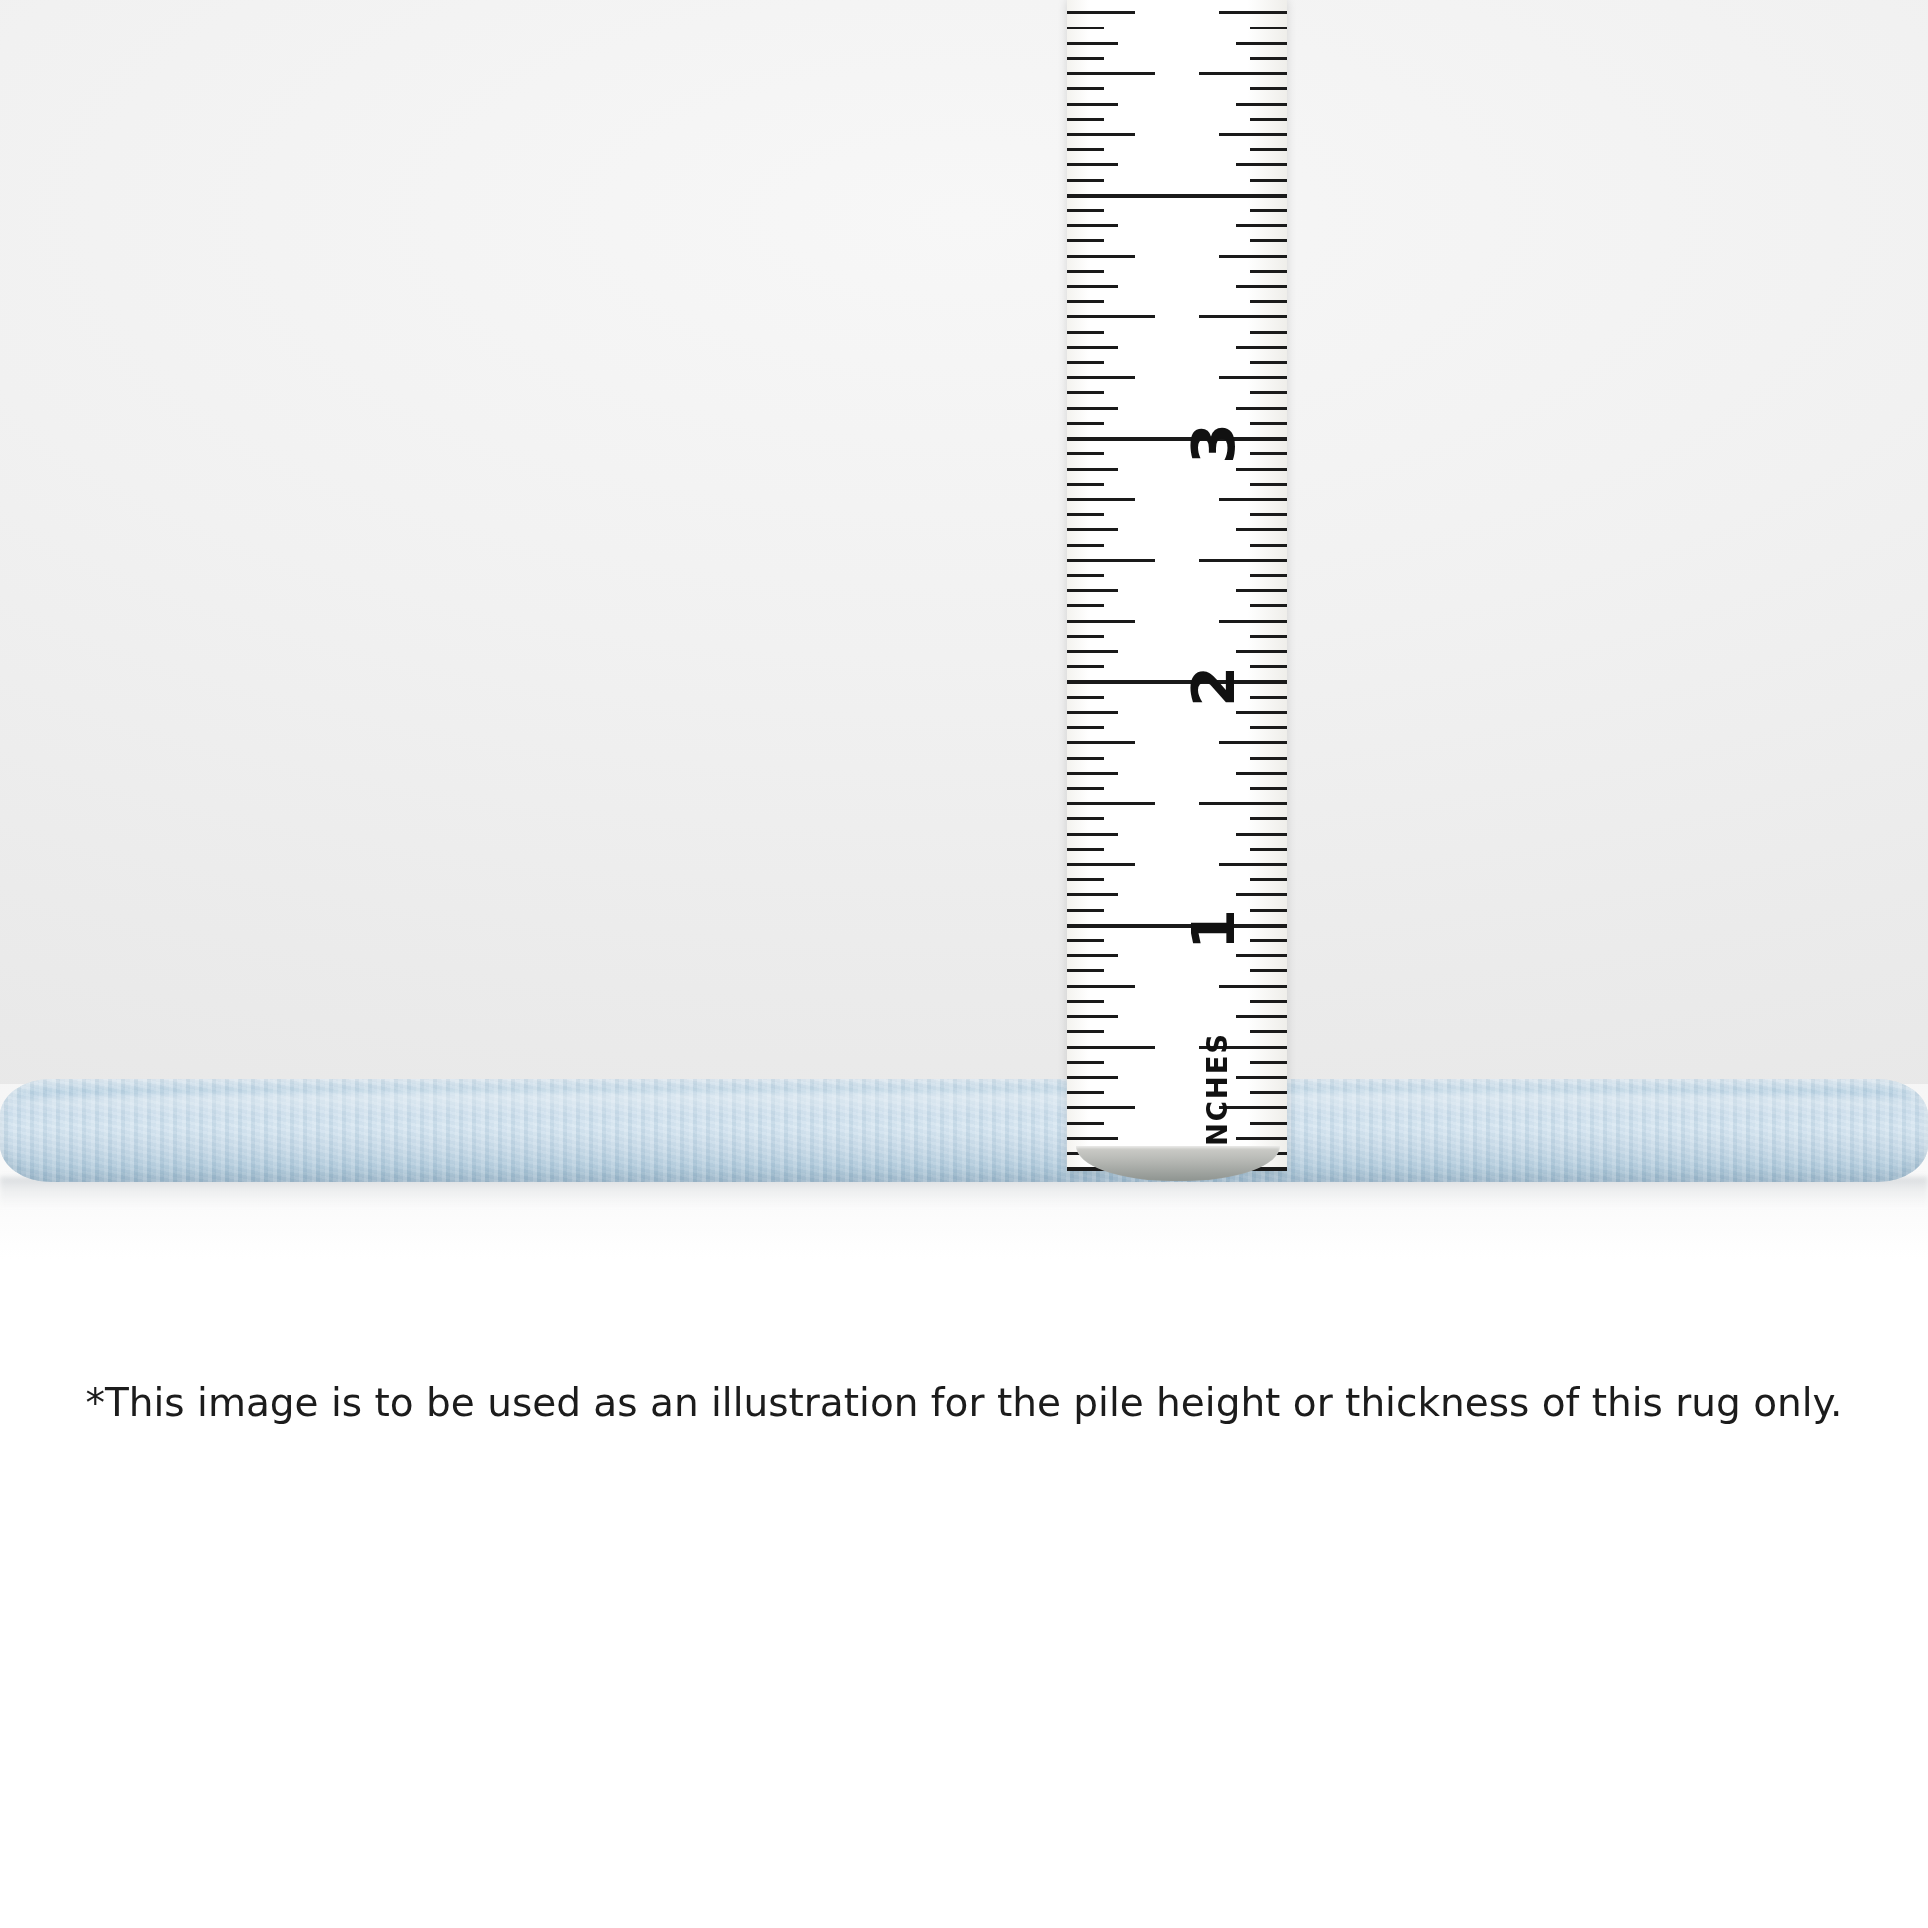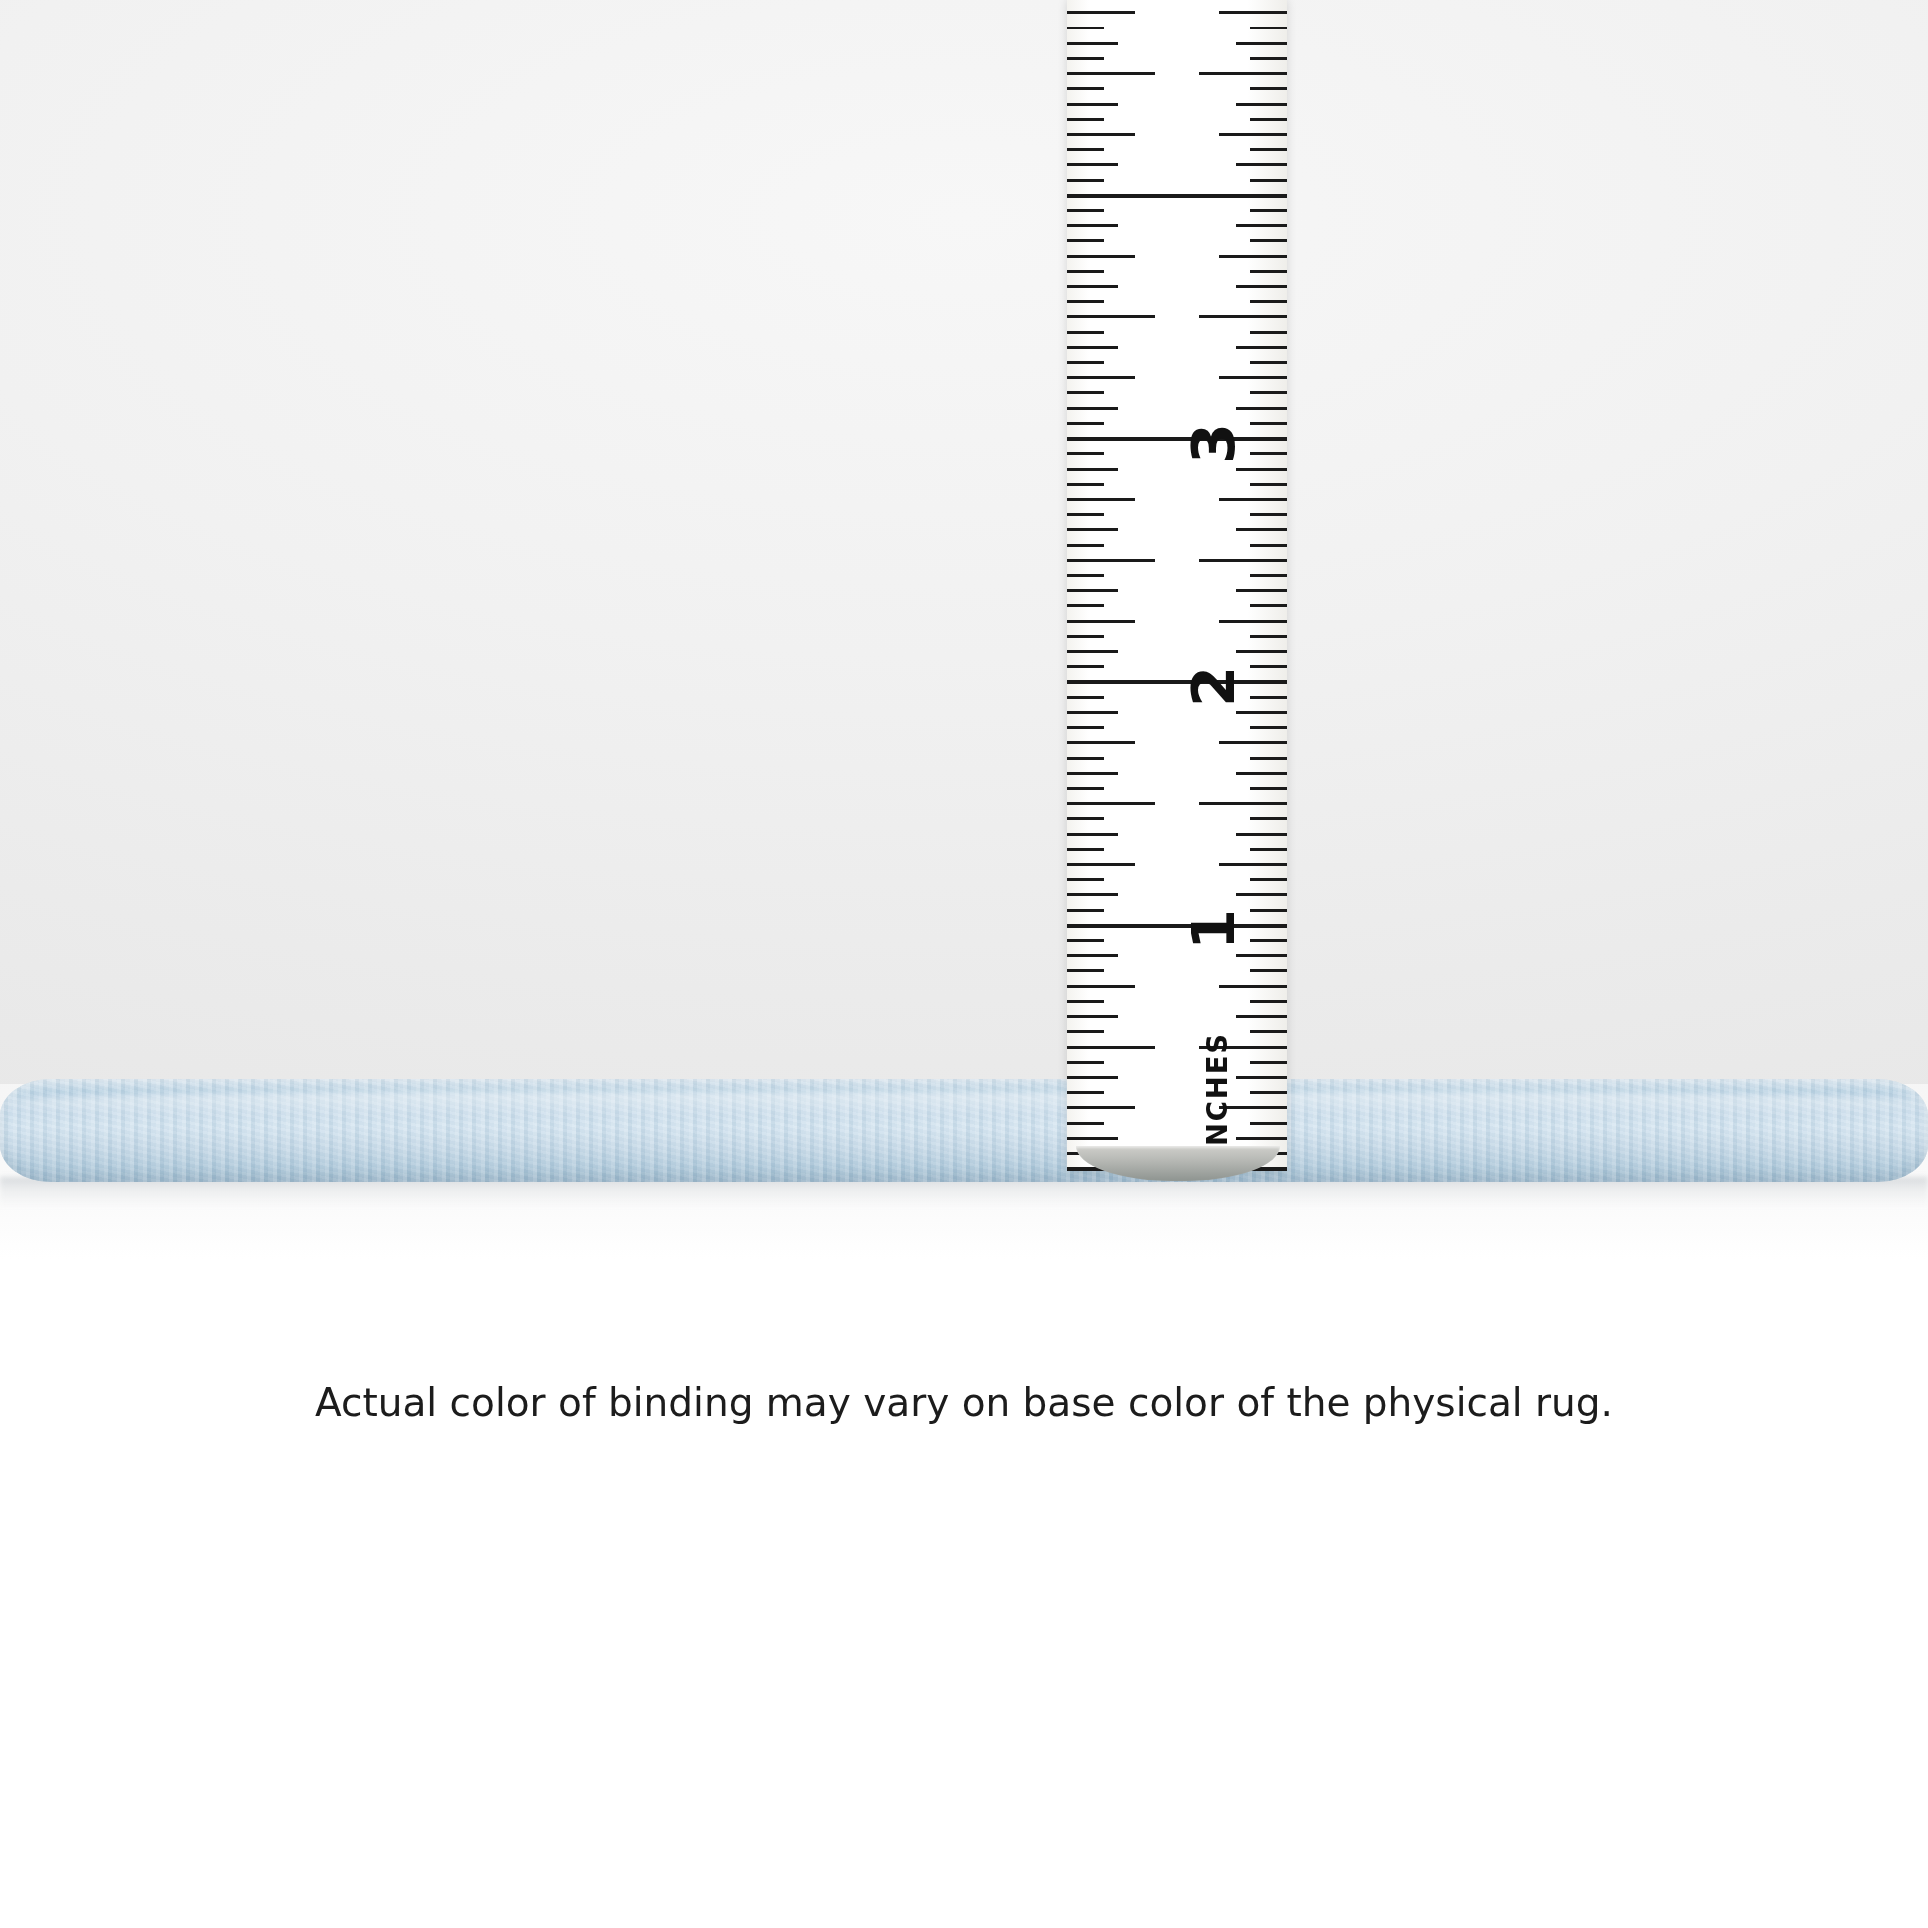--- a/index.html
+++ b/index.html
@@ -391,17 +391,17 @@
         </div>
       <div class="ruler-unit" id="ruler-unit" style="top: 1158px;">INCHES</div>
       <div class="ruler-num" id="ruler-num-1" style="top: 950px;">1</div>
       <div class="ruler-num" id="ruler-num-2" style="top: 707px;">2</div>
       <div class="ruler-num" id="ruler-num-3" style="top: 464px;">3</div>
     </div>
     <div class="ruler-clip"></div>
   </div>
 
   <div class="caption">
-    <span class="line">Actual color of binding may vary on base color of the physical rug.</span>
+    <span class="line">*This image is to be used as an illustration for the pile height or thickness of this rug only.</span>
   </div>
 
 </div>
 
 
 </body></html>

